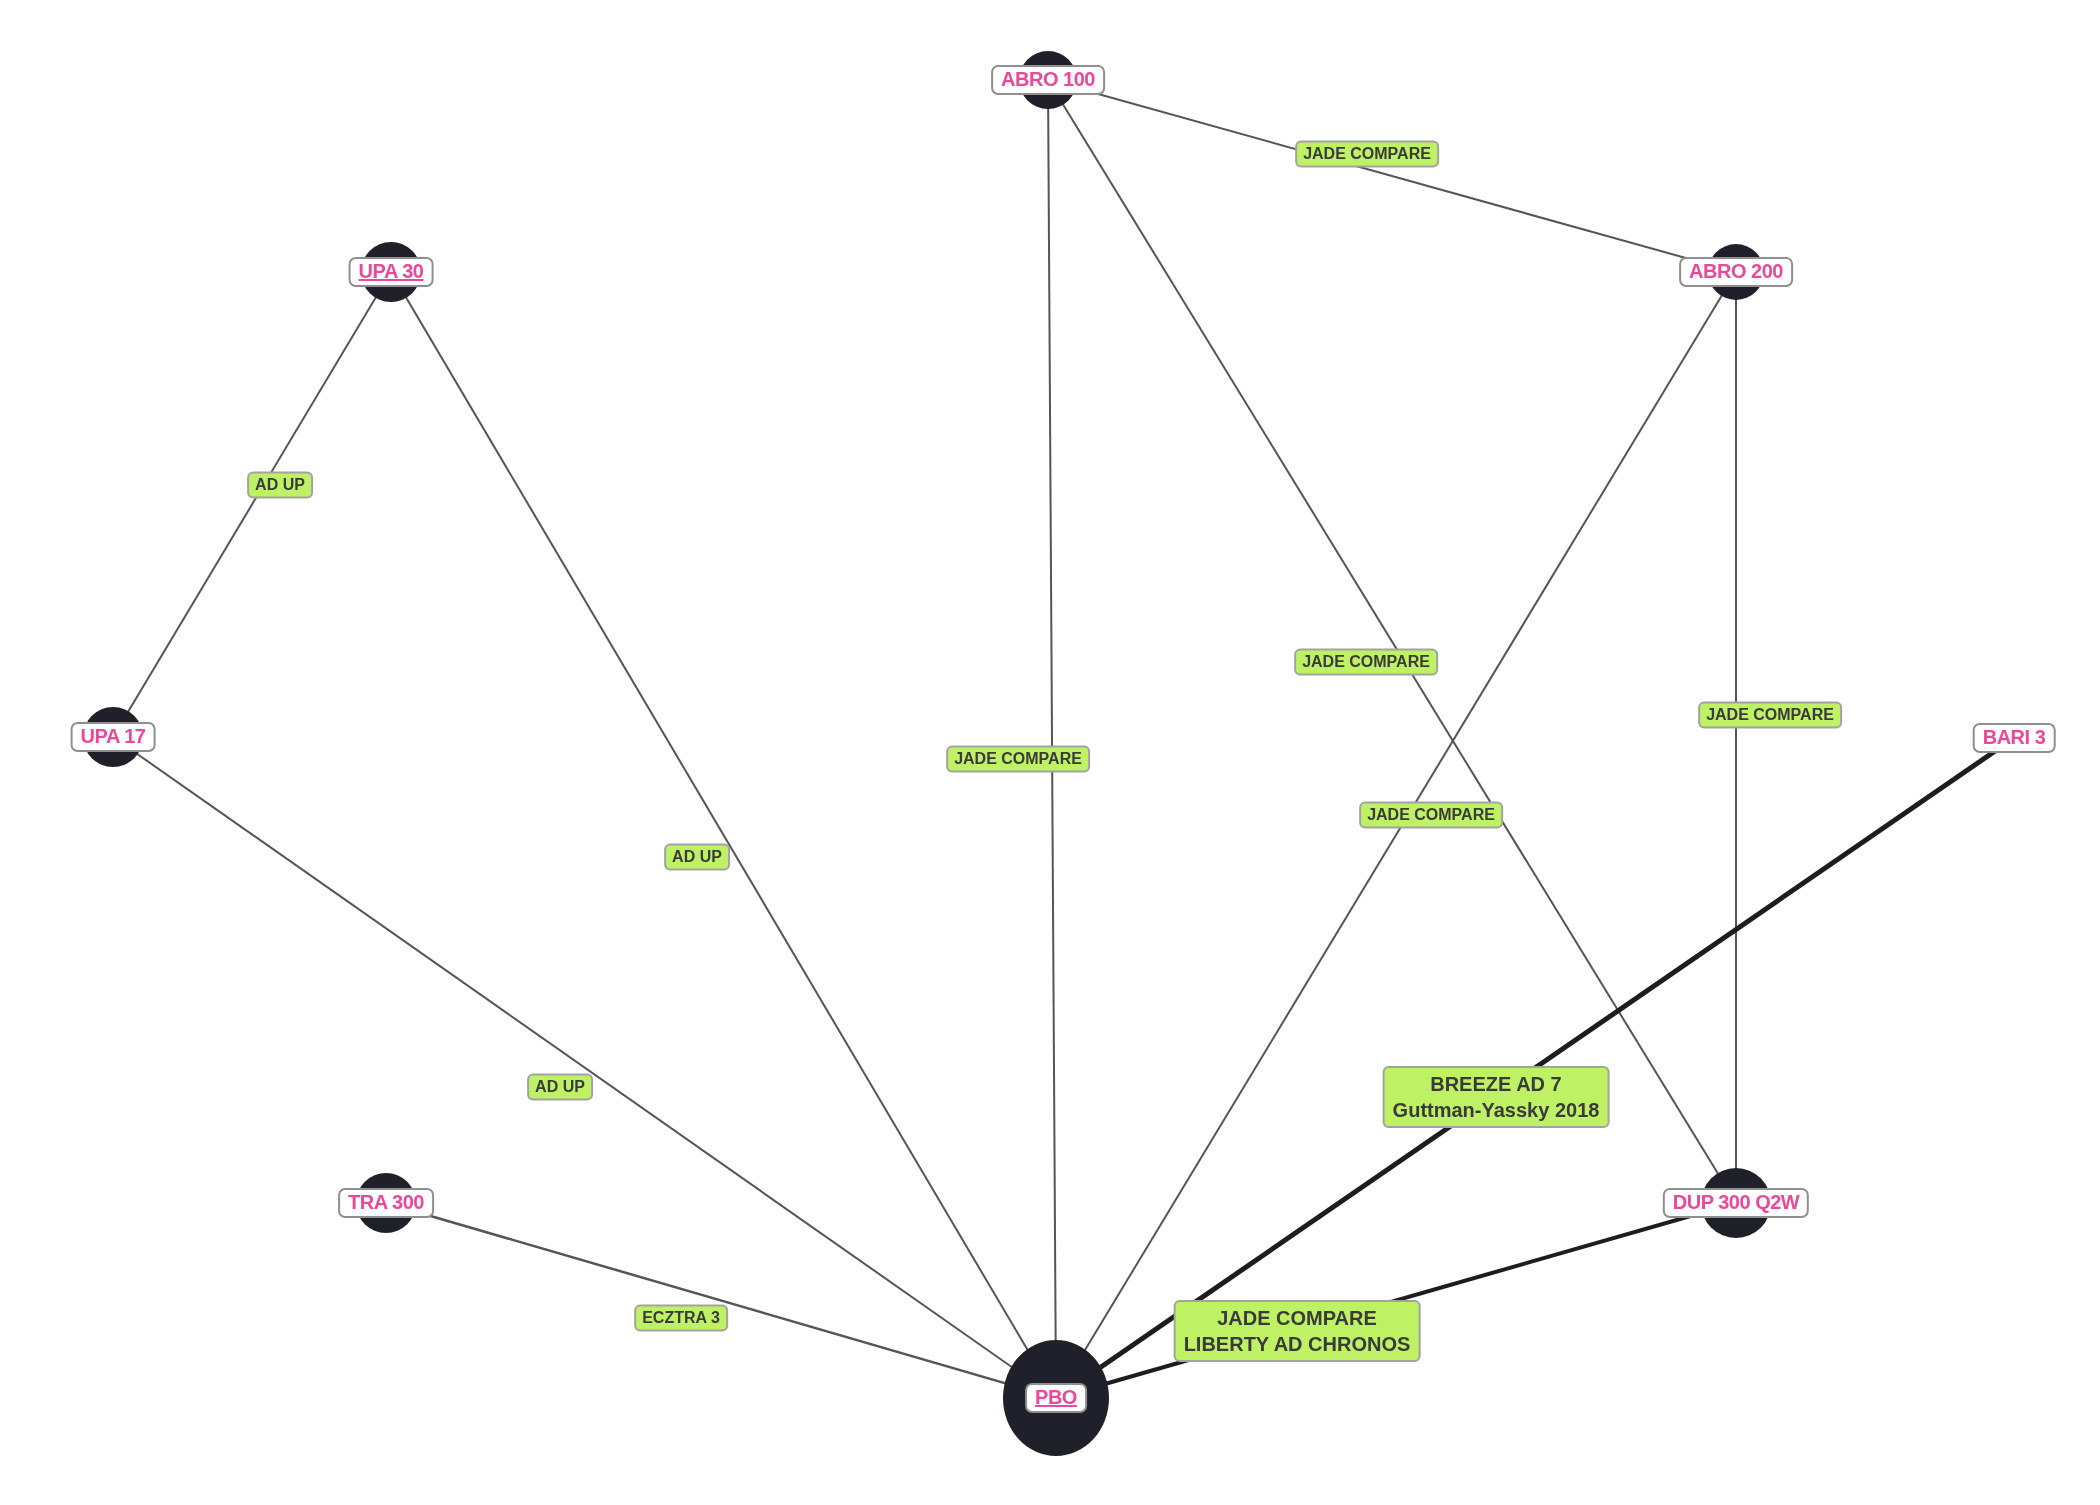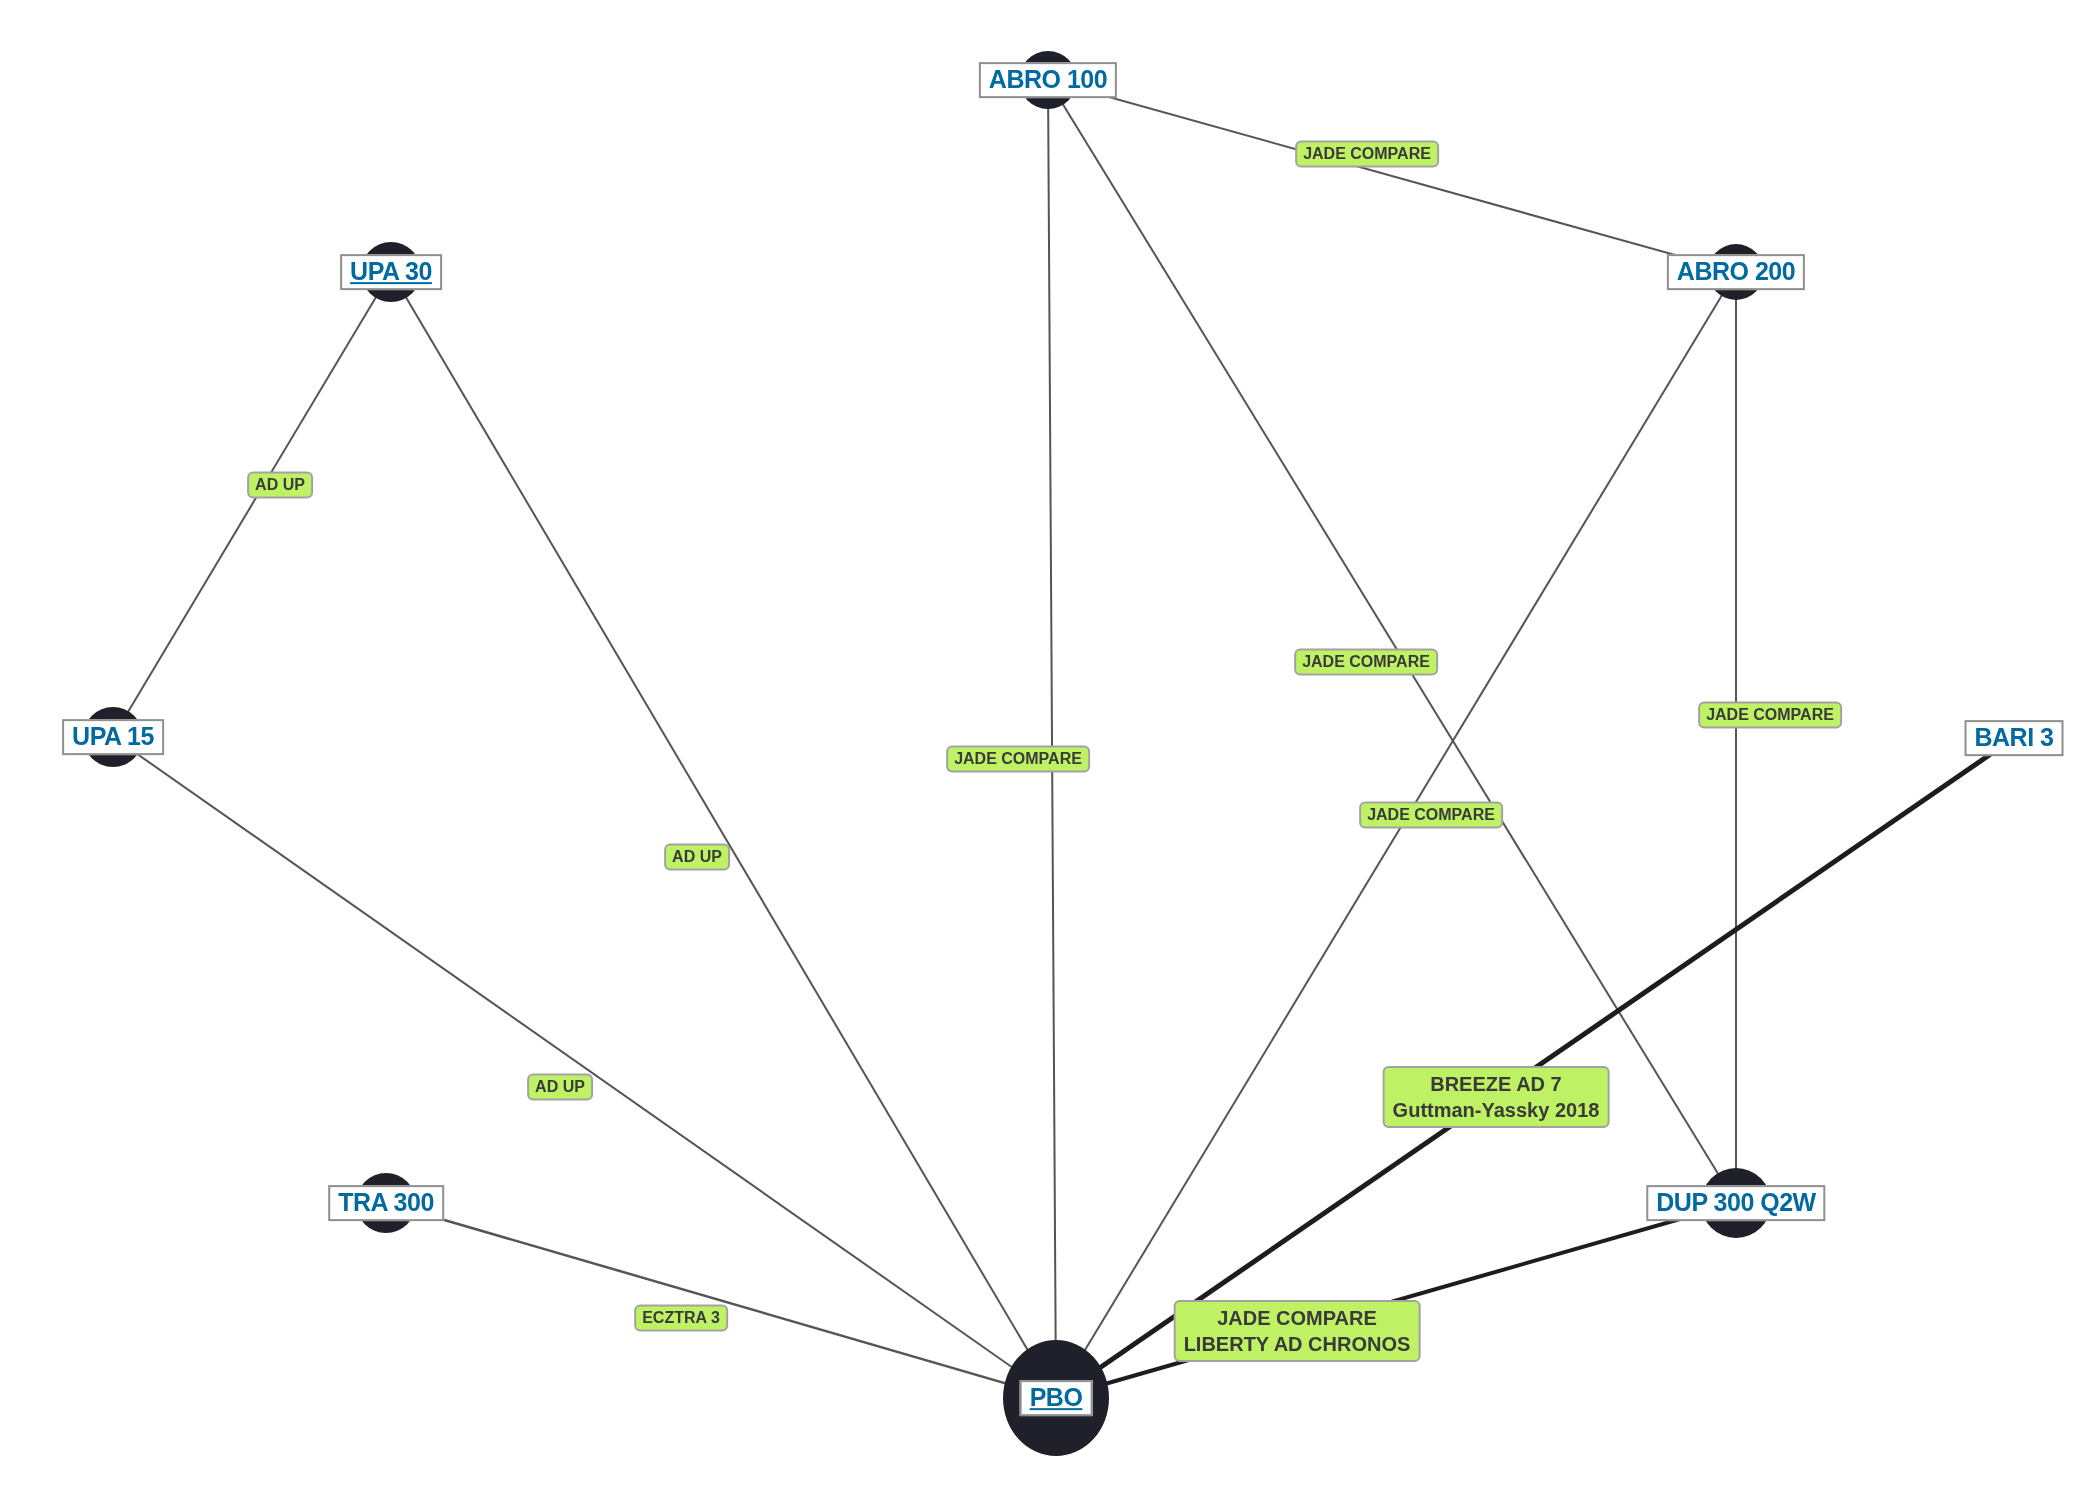--- a/index.html
+++ b/index.html
@@ -10,26 +10,26 @@
     overflow:hidden;
     font-family:"Liberation Sans","DejaVu Sans",sans-serif;
   }
   #graph-svg{position:absolute;left:0;top:0;}
   #label-layer{position:absolute;left:0;top:0;width:100%;height:100%;}
   .node-label{
     position:absolute;
     transform:translate(-50%,-50%);
     background:#ffffff;
     border:2px solid #8f8f8f;
-    border-radius:0;
+    border-radius:7px;
     padding:1px 8px 2px 8px;
-    font-size:25px;
+    font-size:20px;
     font-weight:700;
     letter-spacing:-0.5px;
-    color:#0369a1;
+    color:#ec4899;
     white-space:nowrap;
     text-align:center;
     line-height:1.15;
   }
   .edge-label{
     position:absolute;
     transform:translate(-50%,-50%);
     background:#bef264;
     border:2px solid #a2a2a2;
     border-radius:6px;
@@ -65,21 +65,21 @@
       <ellipse cx="113" cy="737" rx="30" ry="30" fill="#20202a"></ellipse>
       <ellipse cx="386" cy="1203" rx="30" ry="30" fill="#20202a"></ellipse>
       <ellipse cx="2014" cy="738" rx="15" ry="15" fill="#20202a"></ellipse>
       <ellipse cx="1736" cy="1203" rx="35" ry="35" fill="#20202a"></ellipse>
       <ellipse cx="1056" cy="1398" rx="53" ry="58" fill="#20202a"></ellipse>
     </svg>
   <div id="label-layer">
       <div class="node-label" style="left: 1048px; top: 80px;">ABRO 100</div>
       <div class="node-label" style="left: 1736px; top: 272px;">ABRO 200</div>
       <div class="node-label" style="left: 391px; top: 272px; text-decoration: underline;">UPA 30</div>
-      <div class="node-label" style="left: 113px; top: 737px;">UPA 15</div>
+      <div class="node-label" style="left: 113px; top: 737px;">UPA 17</div>
       <div class="node-label" style="left: 386px; top: 1203px;">TRA 300</div>
       <div class="node-label" style="left: 2014px; top: 738px;">BARI 3</div>
       <div class="node-label" style="left: 1736px; top: 1203px;">DUP 300 Q2W</div>
       <div class="node-label" style="left: 1056px; top: 1398px; text-decoration: underline;">PBO</div>
       <div class="edge-label" style="left: 280px; top: 485px;">
         <div>AD UP</div>
       </div>
       <div class="edge-label" style="left: 697px; top: 857px;">
         <div>AD UP</div>
       </div>

